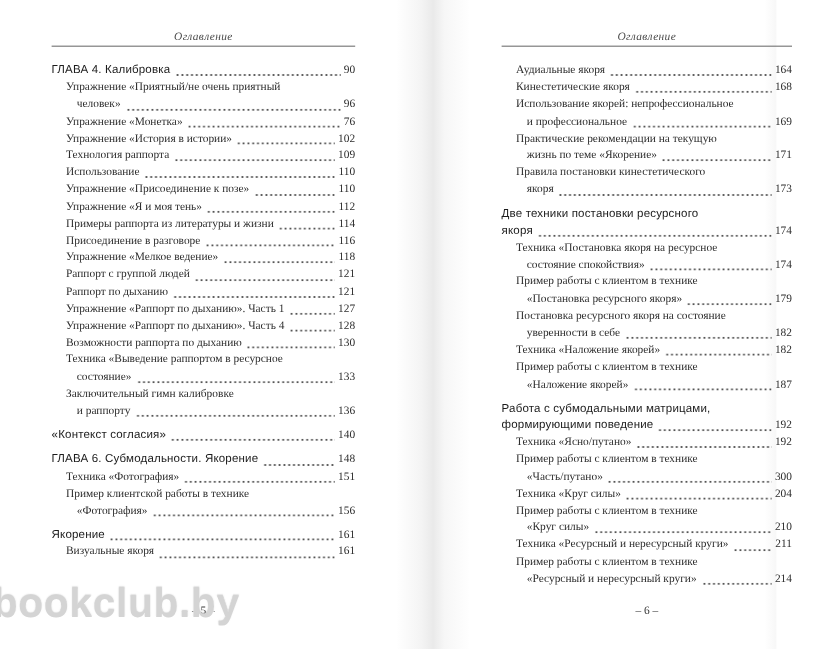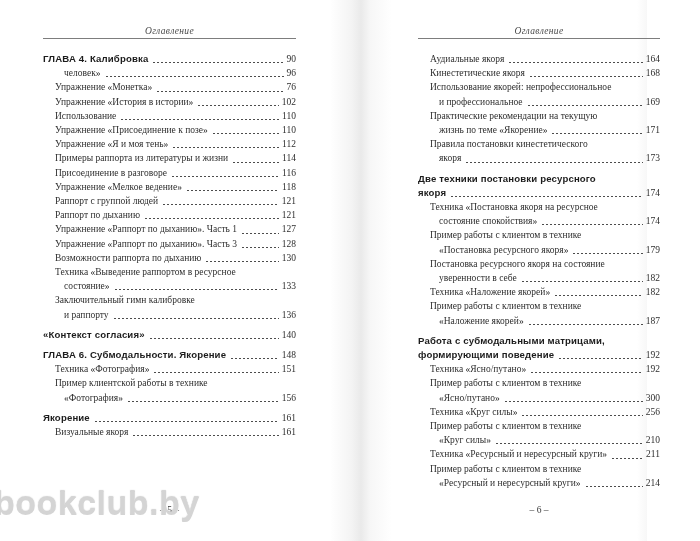--- a/index.html
+++ b/index.html
@@ -36,21 +36,21 @@
   .toc-entry .t{white-space:nowrap;}
   .toc-entry .dots{
     flex:1;align-self:flex-end;height:3px;margin:0 3px 2px 4px;
     background-image:radial-gradient(circle, #4c4c4c 0.8px, rgba(0,0,0,0) 0.95px);
     background-size:4px 3px;background-repeat:repeat-x;background-position:0 100%;
   }
   .toc-entry .num{font-size:9.5px;color:#2e2e2e;}
   .toc-entry.entry{padding-left:12px;}
   .toc-entry.entry .cont{padding-left:9px;justify-content:center;}
   .toc-entry.chapter .t, .toc-entry.bold .t{
-    font-family:"Liberation Sans", sans-serif;font-weight:bold;
+    font-family:"Liberation Sans", sans-serif;font-weight:normal;
     font-size:9.6px;color:#1c1c1c;letter-spacing:0.15px;
   }
   .toc-entry.chapter{margin-top:6px;}
   .toc-entry.gap{margin-top:6px;}
   .folio{
     position:absolute;left:0;right:0;bottom:26px;text-align:center;
     font-size:9.5px;color:#3a3a3a;
   }
   .watermark{
     position:absolute;left:-6px;top:484px;
@@ -73,20 +73,23 @@
     <div class="rule"></div>
     <div class="toc">
         <div class="toc-entry chapter">
           <div class="line">
             <span class="t">ГЛАВА 4. Калибровка</span>
             <span class="dots"></span>
             <span class="num">90</span>
           </div>
         </div>
         <div class="toc-entry entry">
+          <div class="line">
+            <span class="t">Упражнение «Приятный/не очень приятный</span>
+          </div>
           <div class="line cont">
             <span class="t">человек»</span>
             <span class="dots"></span>
             <span class="num">96</span>
           </div>
         </div>
         <div class="toc-entry entry">
           <div class="line">
             <span class="t">Упражнение «Монетка»</span>
             <span class="dots"></span>
@@ -95,20 +98,27 @@
         </div>
         <div class="toc-entry entry">
           <div class="line">
             <span class="t">Упражнение «История в истории»</span>
             <span class="dots"></span>
             <span class="num">102</span>
           </div>
         </div>
         <div class="toc-entry entry">
           <div class="line">
+            <span class="t">Технология раппорта</span>
+            <span class="dots"></span>
+            <span class="num">109</span>
+          </div>
+        </div>
+        <div class="toc-entry entry">
+          <div class="line">
             <span class="t">Использование</span>
             <span class="dots"></span>
             <span class="num">110</span>
           </div>
         </div>
         <div class="toc-entry entry">
           <div class="line">
             <span class="t">Упражнение «Присоединение к позе»</span>
             <span class="dots"></span>
             <span class="num">110</span>
@@ -158,21 +168,21 @@
         </div>
         <div class="toc-entry entry">
           <div class="line">
             <span class="t">Упражнение «Раппорт по дыханию». Часть 1</span>
             <span class="dots"></span>
             <span class="num">127</span>
           </div>
         </div>
         <div class="toc-entry entry">
           <div class="line">
-            <span class="t">Упражнение «Раппорт по дыханию». Часть 3</span>
+            <span class="t">Упражнение «Раппорт по дыханию». Часть 4</span>
             <span class="dots"></span>
             <span class="num">128</span>
           </div>
         </div>
         <div class="toc-entry entry">
           <div class="line">
             <span class="t">Возможности раппорта по дыханию</span>
             <span class="dots"></span>
             <span class="num">130</span>
           </div>
@@ -366,30 +376,30 @@
             <span class="t">Техника «Ясно/путано»</span>
             <span class="dots"></span>
             <span class="num">192</span>
           </div>
         </div>
         <div class="toc-entry entry">
           <div class="line">
             <span class="t">Пример работы с клиентом в технике</span>
           </div>
           <div class="line cont">
-            <span class="t">«Ясно/путано»</span>
+            <span class="t">«Часть/путано»</span>
             <span class="dots"></span>
             <span class="num">300</span>
           </div>
         </div>
         <div class="toc-entry entry">
           <div class="line">
             <span class="t">Техника «Круг силы»</span>
             <span class="dots"></span>
-            <span class="num">256</span>
+            <span class="num">204</span>
           </div>
         </div>
         <div class="toc-entry entry">
           <div class="line">
             <span class="t">Пример работы с клиентом в технике</span>
           </div>
           <div class="line cont">
             <span class="t">«Круг силы»</span>
             <span class="dots"></span>
             <span class="num">210</span>

